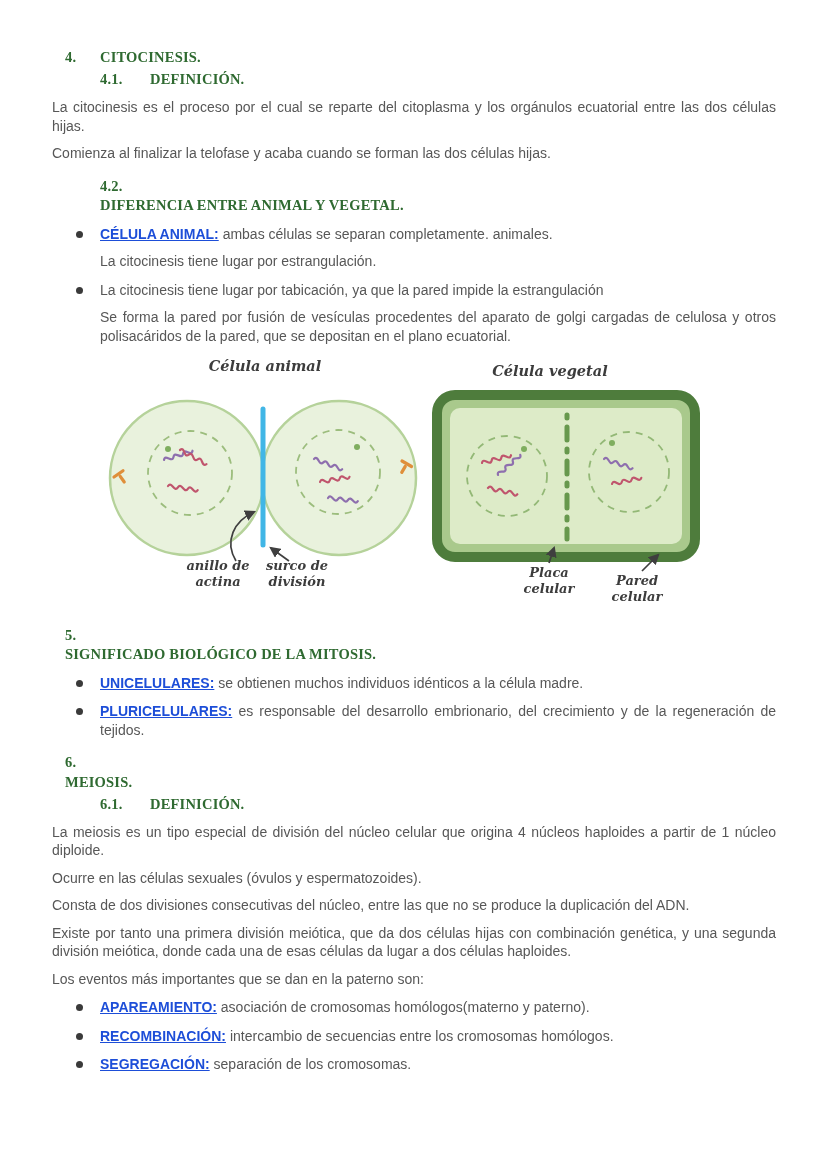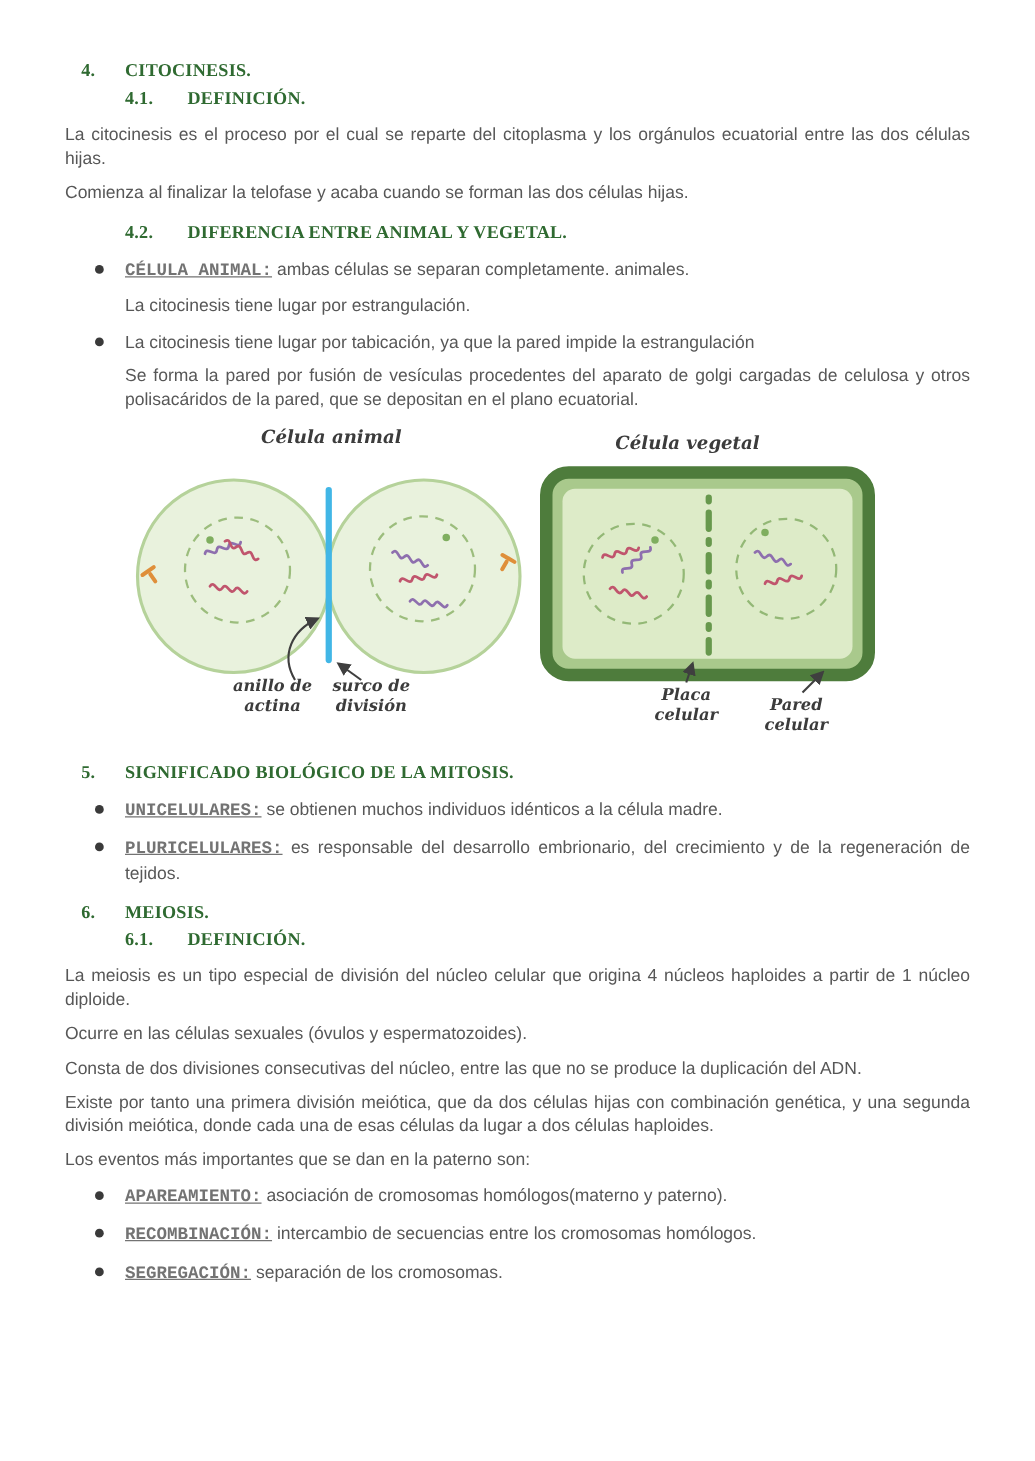--- a/index.html
+++ b/index.html
@@ -9,28 +9,28 @@
     padding:46px 52px 40px;
     font-family:"Liberation Sans","DejaVu Sans",sans-serif;
     font-size:14px;line-height:1.32;color:#575757;
   }
   .h1{display:flex;color:#2f6a31;font-family:"Liberation Serif","DejaVu Serif",serif;
       font-weight:700;font-size:14.5px;letter-spacing:.2px;margin:2px 0 2px;padding-left:13px;}
   .h1 .num{width:35px;flex:none;}
   .h2{display:flex;color:#2f6a31;font-family:"Liberation Serif","DejaVu Serif",serif;
       font-weight:700;font-size:14.5px;letter-spacing:.2px;margin:3px 0 6px;padding-left:48px;}
   .h2 .num{width:50px;flex:none;}
-  .mt{margin-top:14px;}
+  .mt{margin-top:14px;flex-direction:column;}
   p.body{text-align:justify;margin:9px 0;}
   .bullet{display:flex;padding-left:24px;margin:10px 0;}
   .dot{flex:none;width:7px;height:7px;border-radius:50%;background:#3a3a3a;margin:6px 17px 0 0;}
   .bullet .content{flex:1;min-width:0;}
   .bullet .content p{margin:0 0 9px;text-align:justify;}
   .bullet .content p:last-child{margin-bottom:0;}
-  .term{font-weight:700;text-decoration:underline;color:#737373;font-family:Liberation Mono, monospace;}
+  .term{font-weight:700;text-decoration:underline;color:#1d4ed8;}
   .figure{margin:0 0 12px;}
   .fig-title{font-family:"DejaVu Serif","Liberation Serif",serif;font-style:italic;font-weight:bold;
              font-size:14.5px;fill:#3c3c3c;text-anchor:middle;}
   .fig-label text{font-family:"DejaVu Serif","Liberation Serif",serif;font-style:italic;font-weight:bold;
              font-size:13px;fill:#3c3c3c;text-anchor:middle;}
 </style>
 </head>
 <body>
 
 <div class="page">

